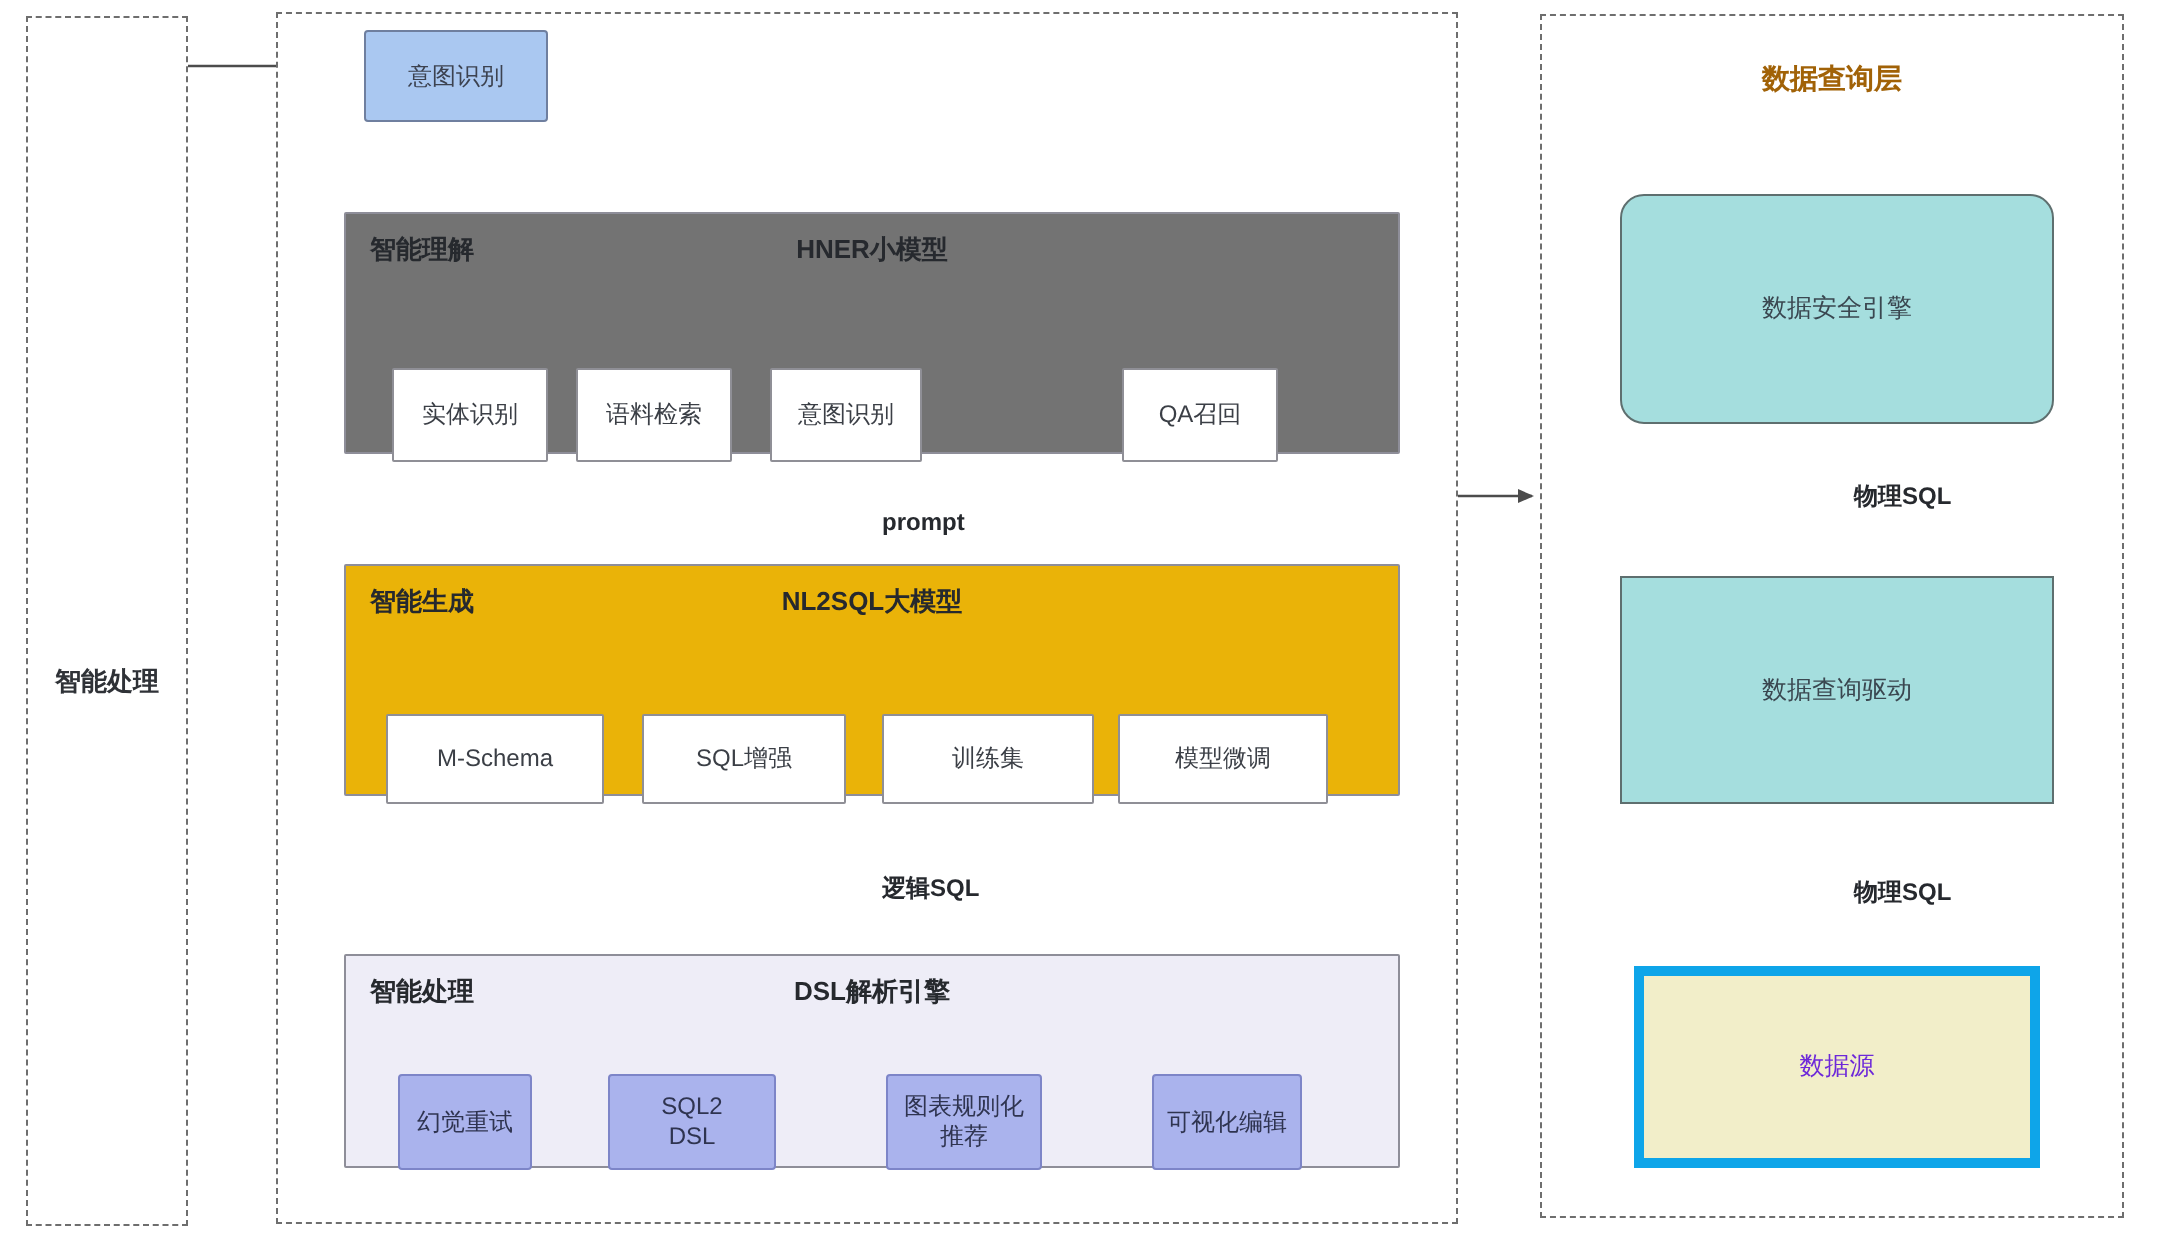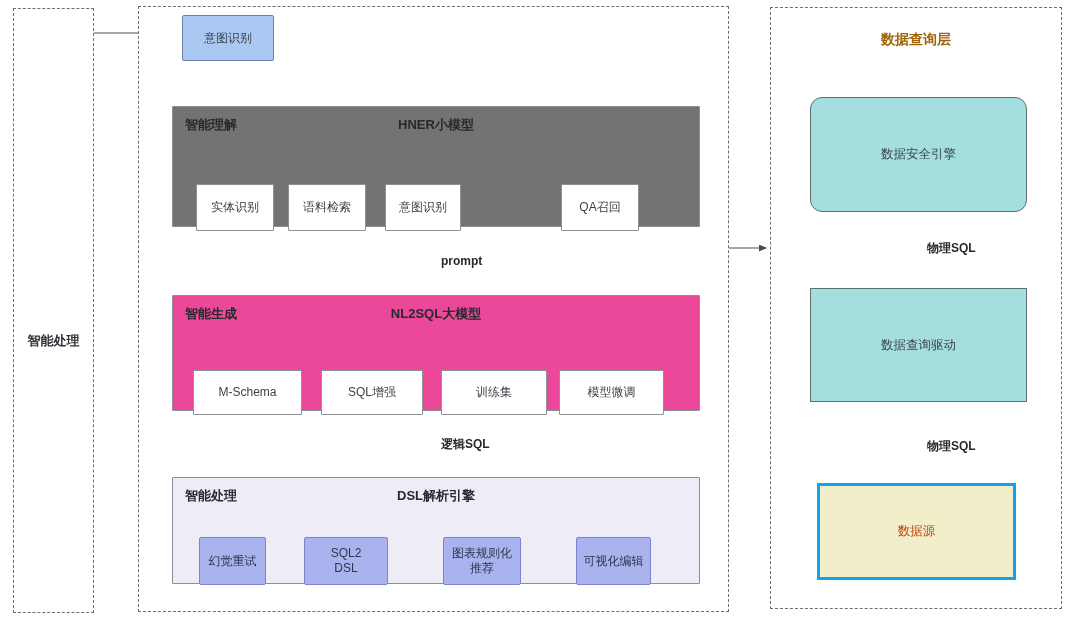--- a/index.html
+++ b/index.html
@@ -18,36 +18,36 @@
     font-weight:bold;font-size:14px;color:#a16207;}
 
   
   .node-intent{position:absolute;left:182px;top:15px;width:90px;height:44px;
     background:#aac8f1;border:1px solid #6f7f9f;border-radius:2px;
     display:flex;align-items:center;justify-content:center;font-size:12px;color:#3c4250;}
 
   
   .section{position:absolute;left:172px;width:526px;border:1px solid #8e8e99;border-radius:1px;}
   .sec-understand{top:106px;height:119px;background:#737373;}
-  .sec-generate{top:295px;height:114px;background:#ec4899;}
+  .sec-generate{top:282px;height:114px;background:#eab308;}
   .sec-process{top:477px;height:105px;background:#eeedf7;}
   .sec-corner{position:absolute;left:12px;top:9px;font-weight:bold;font-size:13px;color:#26292e;}
   .sec-title{position:absolute;left:0;top:9px;width:100%;text-align:center;
     font-weight:bold;font-size:13px;color:#26292e;}
 
   .item{position:absolute;display:flex;align-items:center;justify-content:center;
     text-align:center;font-size:12px;color:#3b3f46;white-space:pre-line;line-height:1.25;margin-top:20px;}
   .item-white{background:#ffffff;border:1px solid #8f8f96;border-radius:1px;}
   .item-blue{background:#aab3ed;border:1px solid #7d85c8;border-radius:2px;color:#2f3450;}
 
   
   .node-teal{position:absolute;background:#a5dede;border:1px solid #5e6f6f;
     display:flex;align-items:center;justify-content:center;font-size:12.5px;color:#3a4750;}
-  .node-yellow{position:absolute;background:#f2eec9;border:3px solid #0ea5e9;
-    display:flex;align-items:center;justify-content:center;font-size:12.5px;color:#c2410c;}
+  .node-yellow{position:absolute;background:#f2eec9;border:5px solid #0ea5e9;
+    display:flex;align-items:center;justify-content:center;font-size:12.5px;color:#6d28d9;}
 
   
   .edge-label{position:absolute;font-weight:bold;font-size:12px;color:#26292e;white-space:nowrap;}
 
   svg.wires{position:absolute;left:0;top:0;width:1080px;height:623px;pointer-events:none;}
   svg.wires line{stroke:#4c4c4c;stroke-width:1.2;}
 </style>
 </head>
 <body>
 

